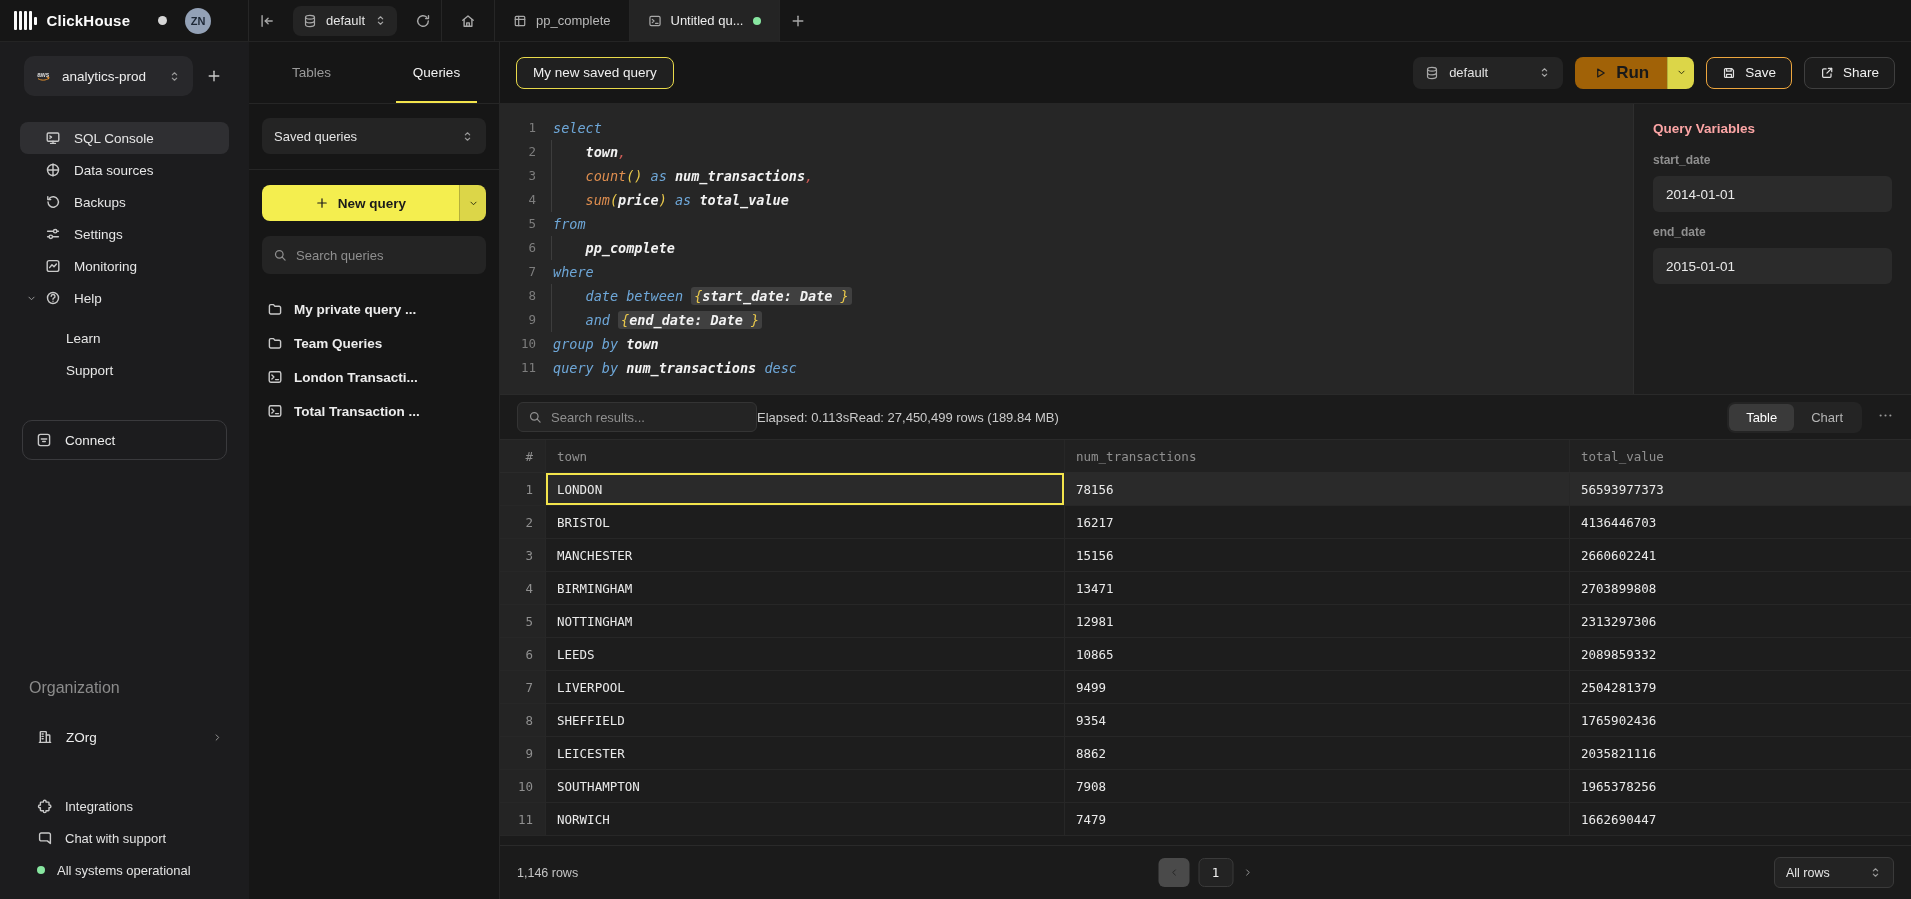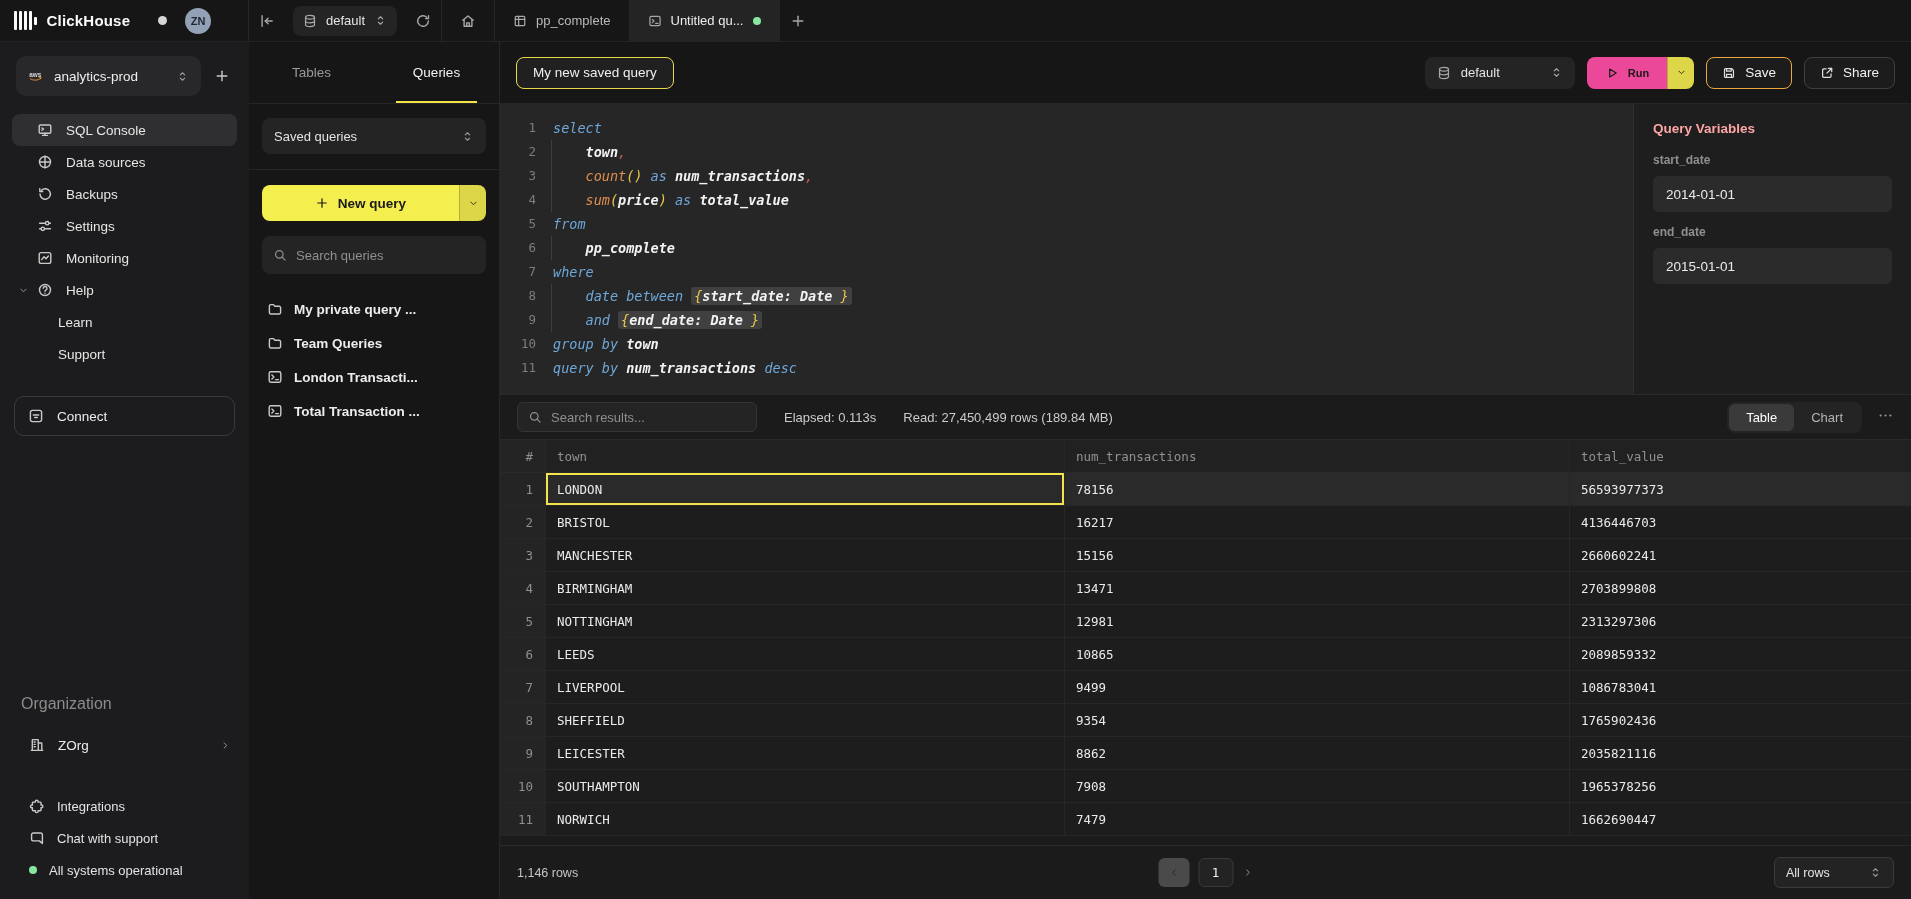--- a/index.html
+++ b/index.html
@@ -28,21 +28,21 @@
   .tb-sep { width:1px; height:42px; background:#262626; flex:none; }
   .tb-tabs { display:flex; align-items:stretch; border-left:1px solid #262626; }
   .tb-tab { height:42px; display:flex; align-items:center; gap:9px; padding:0 18px; color:#b9b9b9; font-size:13px; border-right:1px solid #262626; cursor:pointer; min-width:130px; }
   .tb-tab .icon { color:#a8a8a8; }
   .tb-tab.active { background:#242424; color:#ededed; }
 
   
   .body { flex:1; display:flex; min-height:0; }
 
   
-  .sidebar { width:249px; flex:none; background:#1c1c1e; display:flex; flex-direction:column; padding:14px 4px 14px; }
+  .sidebar { width:249px; flex:none; background:#1c1c1e; display:flex; flex-direction:column; padding:14px 12px 14px;gap:8px; }
   .svc-row { display:flex; align-items:center; padding:0 8px 0 12px; gap:6px; margin-bottom:18px; }
   .svc-select { flex:1; height:40px; background:#28282b; border-radius:10px; display:flex; align-items:center; gap:10px; padding:0 12px; color:#ededed; font-size:13.5px; cursor:pointer; }
   .svc-select .ud { margin-left:auto; color:#9a9a9a; }
   .side-plus { width:30px; height:30px; display:flex; align-items:center; justify-content:center; color:#c9c9c9; cursor:pointer; }
   .side-item { position:relative; height:32px; display:flex; align-items:center; gap:13px; padding:0 10px 0 25px; margin:0 8px; border-radius:8px; color:#e6e6e6; font-size:13.5px; cursor:pointer; flex:none; }
   .side-item .icon { color:#c9c9c9; }
   .side-item.active { background:#2f2f32; }
   .side-item .expander { position:absolute; left:6px; color:#9a9a9a; }
   .sub-item { height:32px; display:flex; align-items:center; padding:0 10px 0 46px; margin:0 8px; color:#e6e6e6; font-size:13.5px; cursor:pointer; flex:none; }
   .connect-btn { margin:26px 10px 0; height:40px; border:1px solid #3a3a3d; border-radius:10px; display:flex; align-items:center; gap:13px; padding:0 13px; color:#ededed; font-size:13.5px; cursor:pointer; flex:none; }
@@ -76,21 +76,21 @@
 
   
   .main { flex:1; display:flex; flex-direction:column; min-width:0; background:#262626; }
   .main-toolbar { height:62px; flex:none; background:#161616; border-bottom:1px solid #262626; display:flex; align-items:center; padding:0 16px; gap:12px; }
   .query-pill { height:32px; border:1px solid #e9da4a; border-radius:8px; display:flex; align-items:center; padding:0 16px; color:#f0f0f0; font-size:13.5px; background:#202020; cursor:pointer; }
   .mt-right { margin-left:auto; display:flex; align-items:center; gap:12px; }
   .mt-select { height:32px; width:150px; background:#242424; border-radius:8px; display:flex; align-items:center; gap:10px; padding:0 12px; color:#e3e3e3; font-size:13px; cursor:pointer; }
   .mt-select .icon, .mt-select .ud { color:#a8a8a8; }
   .mt-select .ud { margin-left:auto; }
   .split-btn { display:flex; height:32px; cursor:pointer; }
-  .run-main { background:#ec4899; border-radius:8px 0 0 8px; display:flex; align-items:center; gap:9px; padding:0 18px; color:#191919; font-weight:600; font-size:11px; }
+  .run-main { background:#a16207; border-radius:8px 0 0 8px; display:flex; align-items:center; gap:9px; padding:0 18px; color:#191919; font-weight:600; font-size:17px; }
   .run-main .icon { color:#191919; }
   .run-caret { width:27px; background:#dcd648; border-left:1px solid rgba(0,0,0,.18); border-radius:0 8px 8px 0; display:flex; align-items:center; justify-content:center; color:#31310f; }
   .save-btn { height:32px; border:1px solid #eda63e; border-radius:8px; display:flex; align-items:center; gap:9px; padding:0 15px; color:#f0f0f0; font-size:13.5px; background:#1c1c1c; cursor:pointer; }
   .share-btn { height:32px; border:1px solid #3f3f3f; border-radius:8px; display:flex; align-items:center; gap:9px; padding:0 15px; color:#f0f0f0; font-size:13.5px; background:#1c1c1c; cursor:pointer; }
   .save-btn .icon, .share-btn .icon { color:#e0e0e0; }
 
   
   .editor-row { flex:none; height:290px; display:flex; min-height:0; }
   .editor { flex:1; background:#262626; padding:12px 0; overflow:hidden; font-family:"DejaVu Sans Mono", monospace; }
   .code-line { display:flex; height:24px; line-height:24px; font-size:13.5px; }
@@ -102,21 +102,21 @@
   .chip { background:#404040; border-radius:3px; padding:1px 3px; }
   .chip .tk-id { font-weight:700; }
 
   .qvars { flex:none; width:278px; background:#1e1e1e; border-left:1px solid #2e2e2e; padding:17px 19px; }
   .qv-title { font-size:13.5px; font-weight:600; color:#fca5a5; margin-bottom:17px; }
   .qv-label { font-size:12px; font-weight:600; color:#8f8f8f; margin-bottom:9px; }
   .qv-input { height:36px; background:#2b2b2b; border-radius:6px; display:flex; align-items:center; padding:0 13px; color:#eaeaea; font-size:13.5px; margin-bottom:13px; cursor:text; }
 
   
   .results { flex:1; display:flex; flex-direction:column; background:#1b1b1b; border-top:1px solid #2a2a2a; min-height:0; }
-  .res-toolbar { height:44px; flex:none; display:flex; align-items:center; padding:0 17px; gap:27px; }
+  .res-toolbar { height:44px; flex:none; display:flex; align-items:center; padding:0 17px; }
   .res-search { width:240px; height:30px; background:#242424; border:1px solid #343434; border-radius:6px; display:flex; align-items:center; gap:9px; padding:0 10px; color:#8f8f8f; font-size:13px; cursor:text; }
   .res-search .icon { color:#8f8f8f; }
   .res-stat { color:#cbcbcb; font-size:13px; }
   .res-right { margin-left:auto; display:flex; align-items:center; gap:15px; }
   .seg { display:flex; background:#242424; border-radius:8px; padding:2px; }
   .seg-btn { height:27px; padding:0 17px; display:flex; align-items:center; border-radius:6px; color:#b5b5b5; font-size:13px; cursor:pointer; }
   .seg-btn.active { background:#3a3a3a; color:#ffffff; }
   .more { color:#9a9a9a; cursor:pointer; }
   .more svg { width:17px; height:17px; display:block; }
 
@@ -670,21 +670,21 @@
               <div class="g-row">
                 <div class="g-cell g-num">6</div>
                 <div class="g-cell">LEEDS</div>
                 <div class="g-cell">10865</div>
                 <div class="g-cell">2089859332</div>
               </div>
               <div class="g-row">
                 <div class="g-cell g-num">7</div>
                 <div class="g-cell">LIVERPOOL</div>
                 <div class="g-cell">9499</div>
-                <div class="g-cell">1086783041</div>
+                <div class="g-cell">2504281379</div>
               </div>
               <div class="g-row">
                 <div class="g-cell g-num">8</div>
                 <div class="g-cell">SHEFFIELD</div>
                 <div class="g-cell">9354</div>
                 <div class="g-cell">1765902436</div>
               </div>
               <div class="g-row">
                 <div class="g-cell g-num">9</div>
                 <div class="g-cell">LEICESTER</div>

